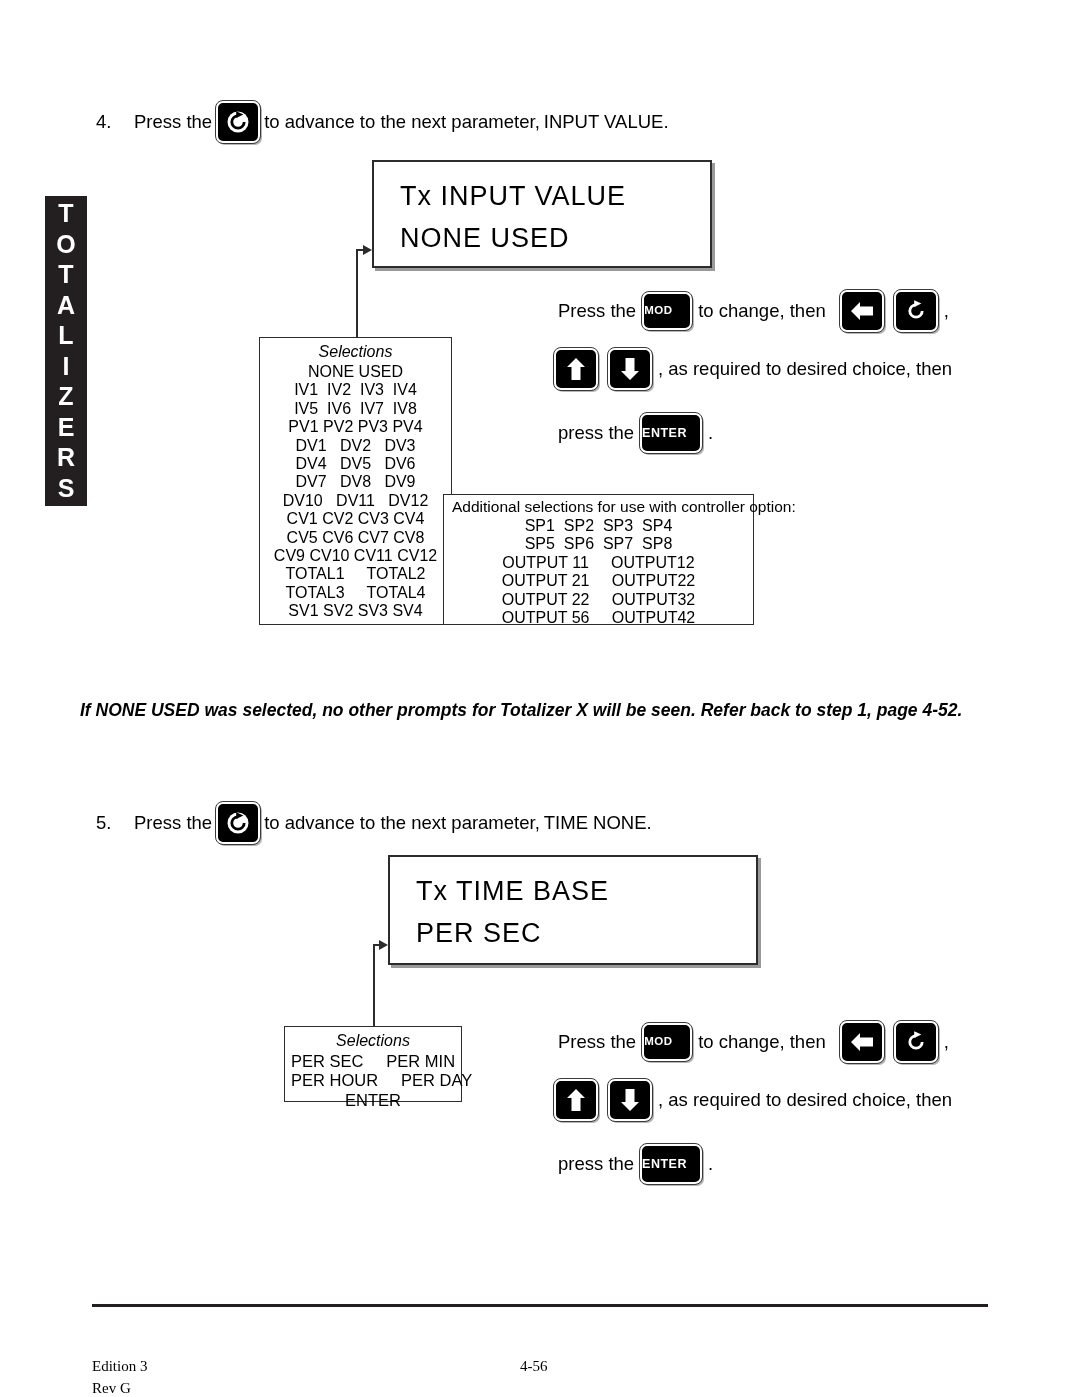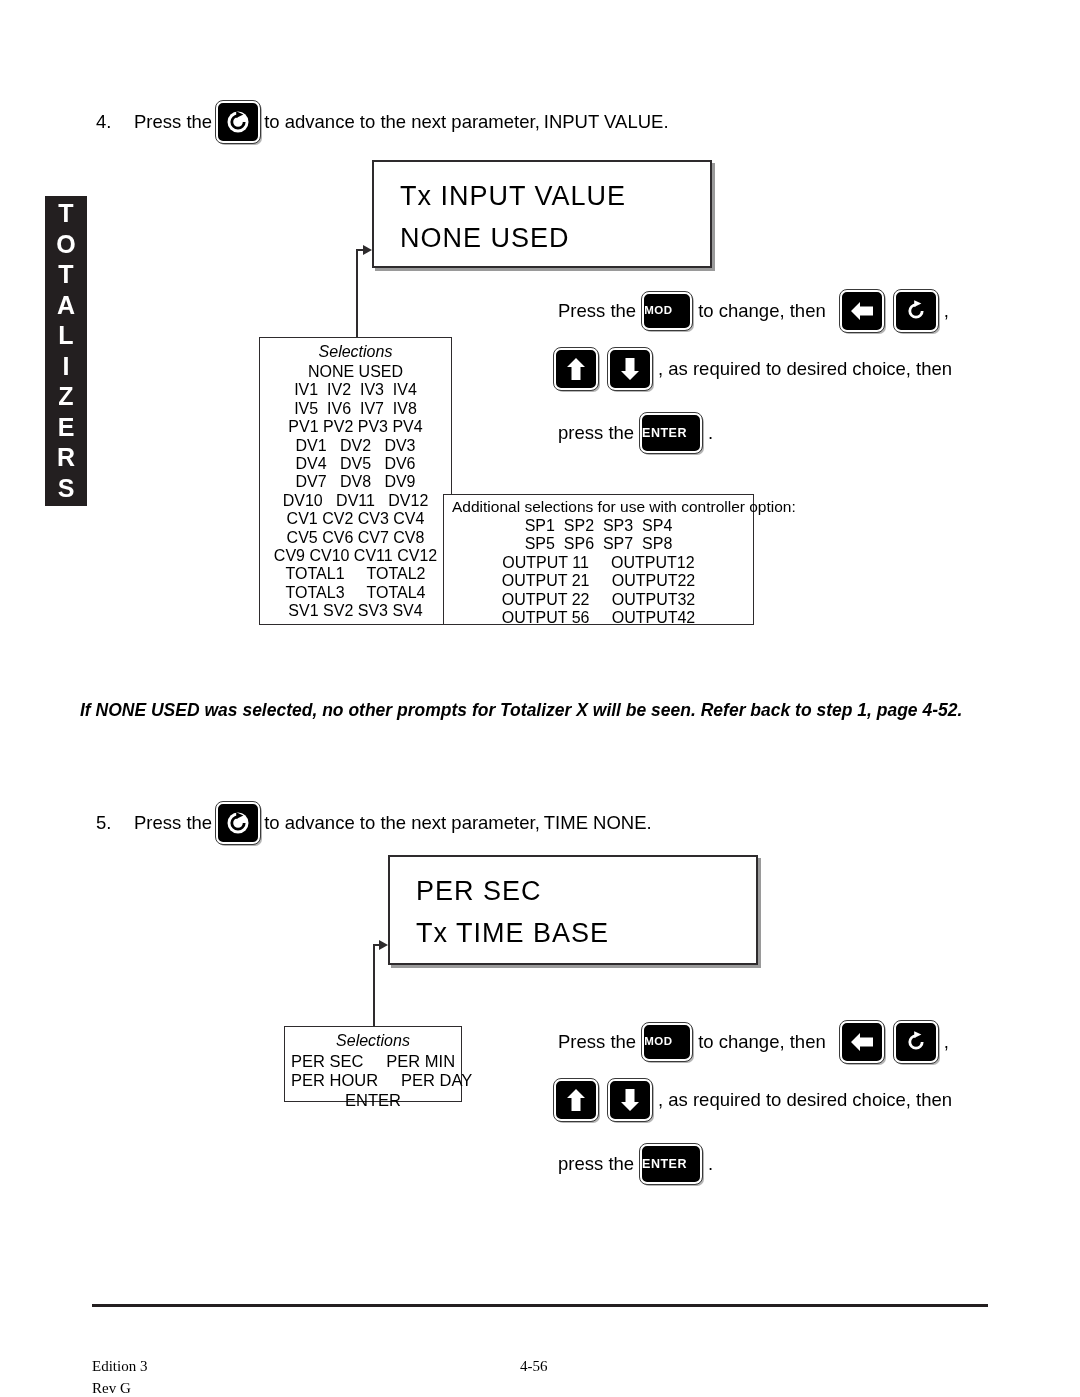--- a/index.html
+++ b/index.html
@@ -329,22 +329,22 @@
         <path d="M15 6.4 A7.6 7.6 0 1 0 22.6 14 L19.8 14 A4.8 4.8 0 1 1 15 9.2 Z" fill="#000"></path>
         <path d="M13.2 3.2 L20.4 6.6 L13.2 10.0 Z" fill="#000"></path>
       </svg>
     </span>
     <span class="txt">to advance to the next parameter,</span>
     <b>TIME NONE</b>
       <span>.</span>
   </div>
 
   <div class="display" style="left:388px; top:855px; width:370px; height:110px;">
+    <div class="line">Tx TIME BASE</div>
     <div class="line">PER SEC</div>
-    <div class="line">Tx TIME BASE</div>
   </div>
 
   <div class="conn v" style="left:373px; top:944px; height:82px;"></div>
   <div class="conn h" style="left:373px; top:944px; width:13px;"></div>
   <div class="arrowhead" style="left:379px; top:940px;"></div>
 
   <div class="selbox small" style="left:284px; top:1026px; width:178px; height:76px;">
     <div class="sel-title">Selections</div>
     <div class="sel-row">PER SEC     PER MIN</div>
     <div class="sel-row">PER HOUR     PER DAY</div>

